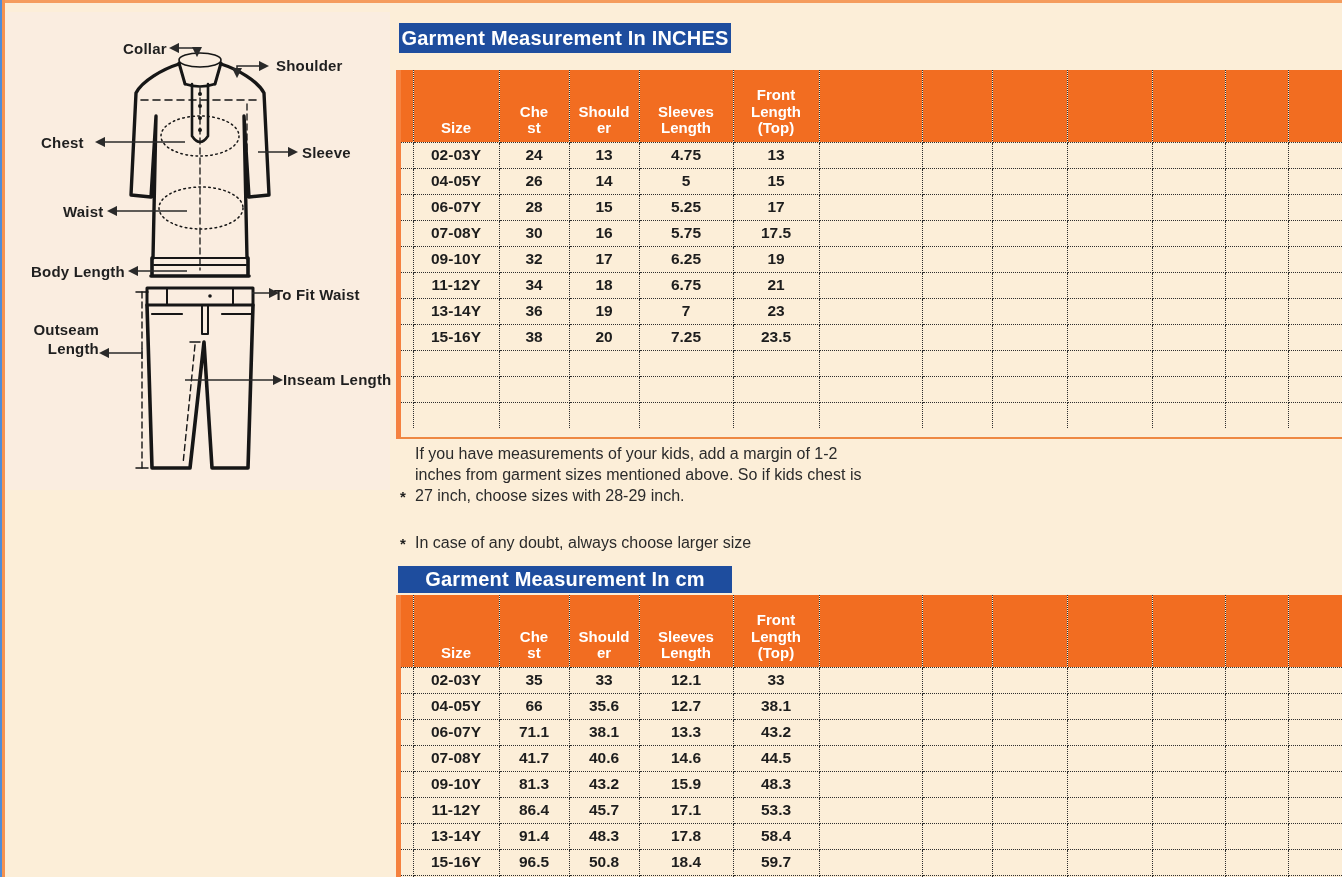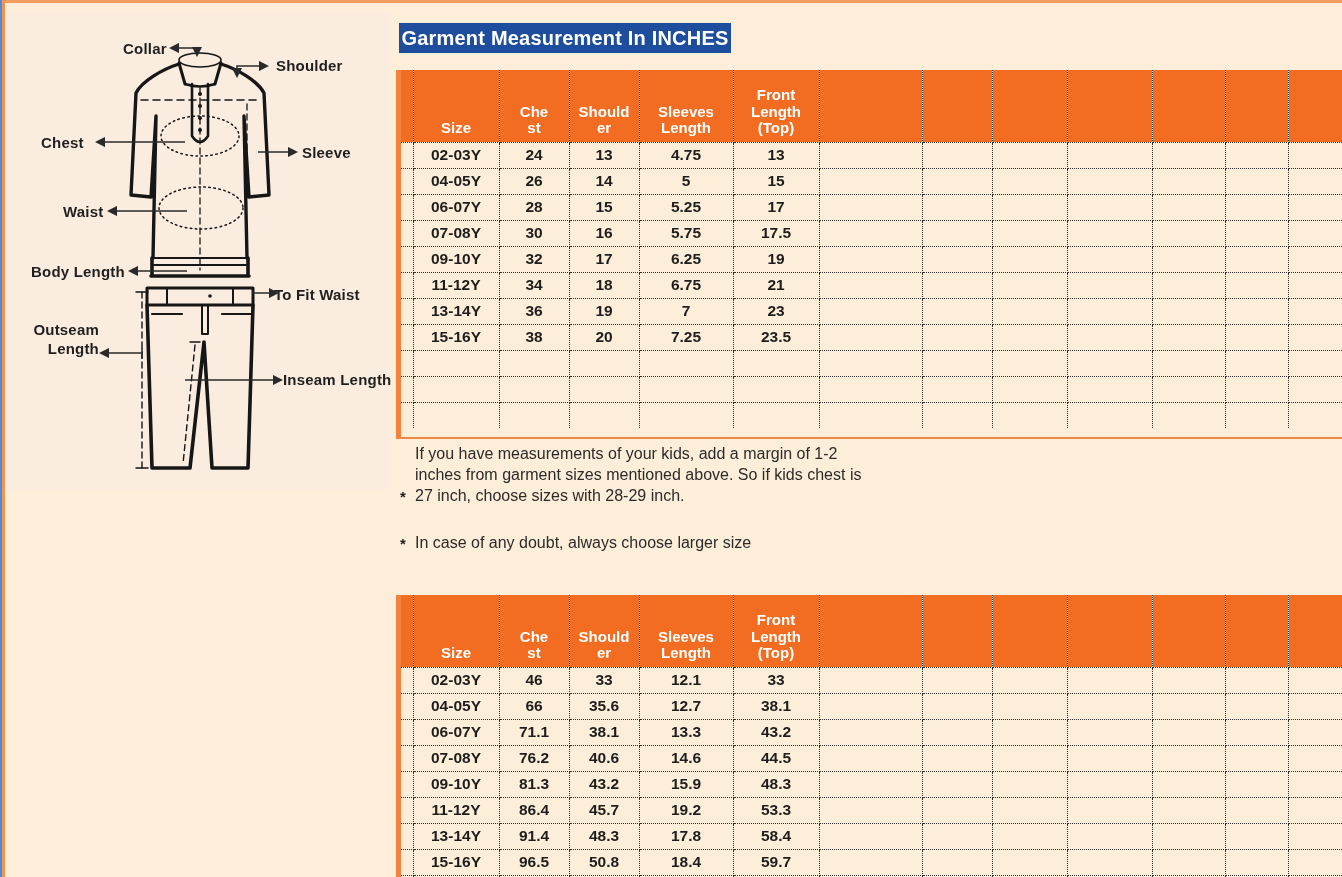--- a/index.html
+++ b/index.html
@@ -323,20 +323,23 @@
 
   <div class="note" style="left:398px; top:443px; width:472px;">
     <span class="star">*</span>
     <p style="width:455px;">If you have measurements of your kids, add a margin of 1-2 inches from garment sizes mentioned above. So if kids chest is 27 inch, choose sizes with 28-29 inch.</p>
   </div>
   <div class="note" style="left:398px; top:532px; width:472px;">
     <span class="star">*</span>
     <p>In case of any doubt, always choose larger size</p>
   </div>
 
+  <div class="title-bar" style="left:398px; top:566px; width:334px; height:27px;">
+    <span>Garment Measurement In cm</span>
+  </div>
   <div class="tbl-wrap" style="left:396px; top:595px; width:946px; height:282px;">
     <table class="meas" id="tbl-cm">
         <colgroup>
           <col style="width: 12px;">
           <col style="width: 86px;">
           <col style="width: 70px;">
           <col style="width: 70px;">
           <col style="width: 94px;">
           <col style="width: 86px;">
           <col style="width: 103px;">
@@ -361,21 +364,21 @@
             <th></th>
             <th></th>
             <th></th>
             <th></th>
           </tr>
         </thead>
         <tbody>
           <tr>
             <td></td>
             <td>02-03Y</td>
-            <td>46</td>
+            <td>35</td>
             <td>33</td>
             <td>12.1</td>
             <td>33</td>
             <td></td>
             <td></td>
             <td></td>
             <td></td>
             <td></td>
             <td></td>
             <td></td>
@@ -406,21 +409,21 @@
             <td></td>
             <td></td>
             <td></td>
             <td></td>
             <td></td>
             <td></td>
           </tr>
           <tr>
             <td></td>
             <td>07-08Y</td>
-            <td>76.2</td>
+            <td>41.7</td>
             <td>40.6</td>
             <td>14.6</td>
             <td>44.5</td>
             <td></td>
             <td></td>
             <td></td>
             <td></td>
             <td></td>
             <td></td>
             <td></td>
@@ -438,21 +441,21 @@
             <td></td>
             <td></td>
             <td></td>
             <td></td>
           </tr>
           <tr>
             <td></td>
             <td>11-12Y</td>
             <td>86.4</td>
             <td>45.7</td>
-            <td>19.2</td>
+            <td>17.1</td>
             <td>53.3</td>
             <td></td>
             <td></td>
             <td></td>
             <td></td>
             <td></td>
             <td></td>
             <td></td>
           </tr>
           <tr>

